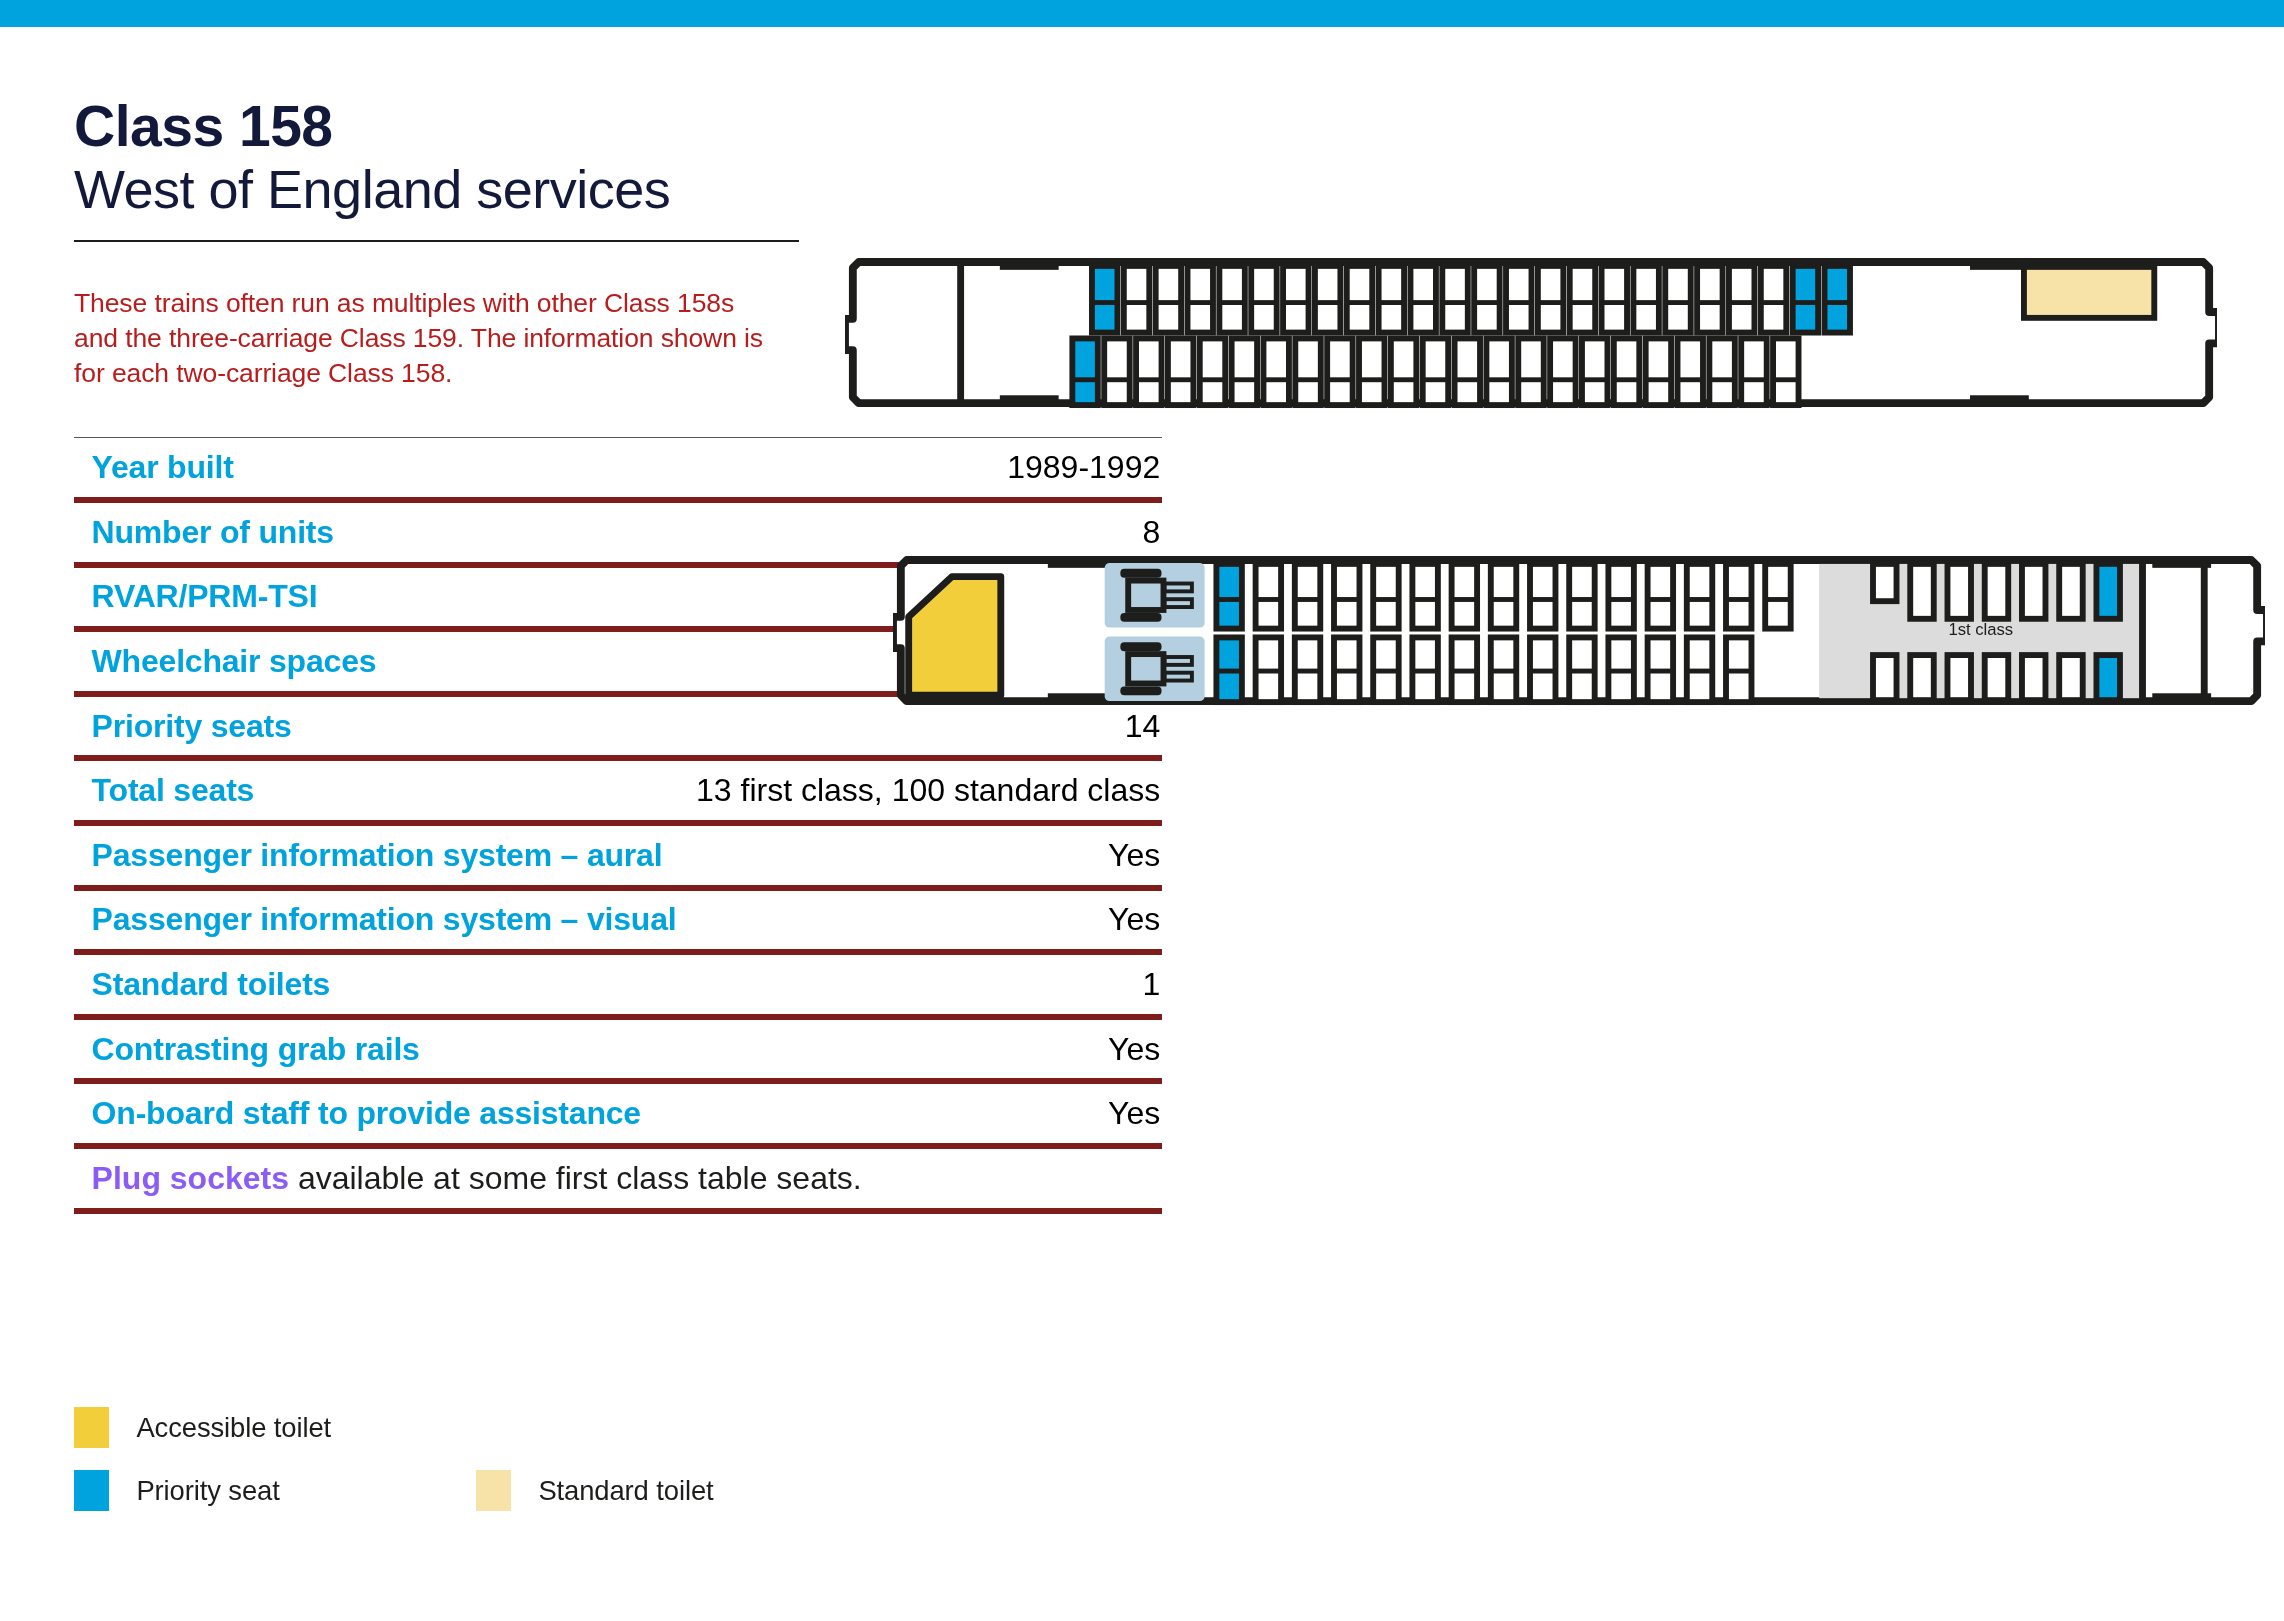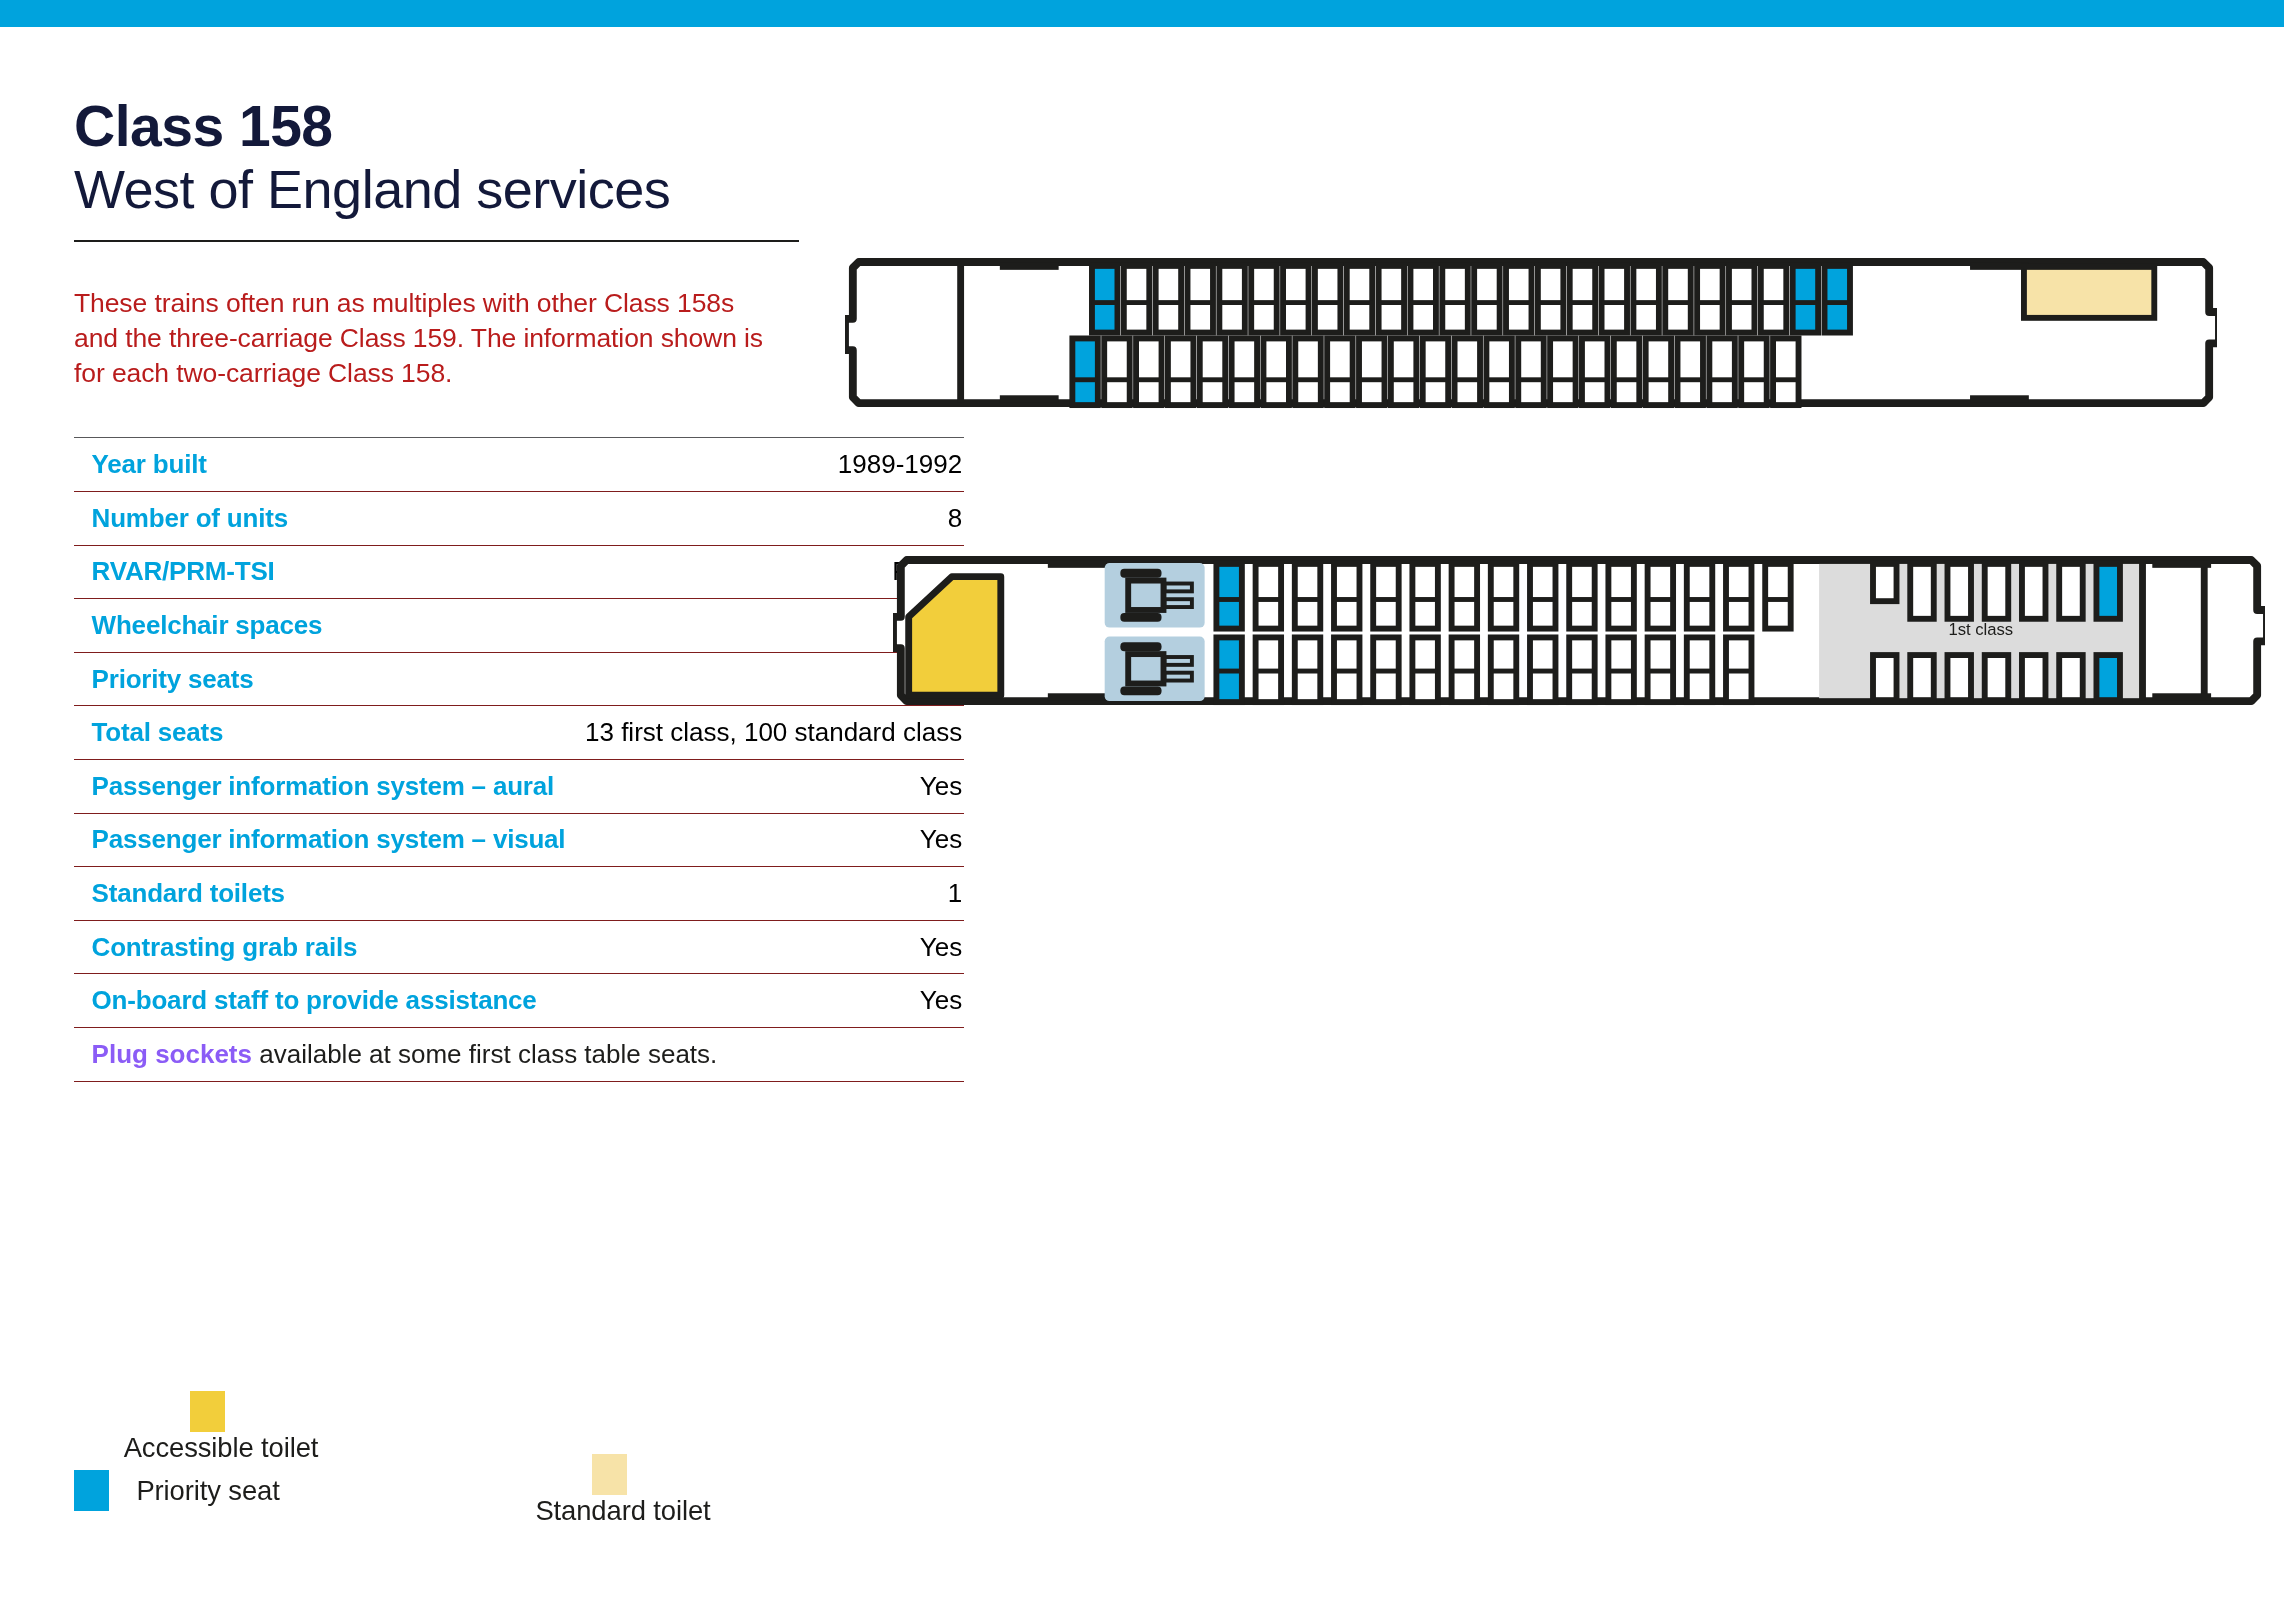--- a/index.html
+++ b/index.html
@@ -66,22 +66,22 @@
     letter-spacing: -0.1px;
   }
 
   table.spec {
     border-collapse: collapse;
     width: 725px;
     margin-top: 0px;
   }
   table.spec td {
     padding: 10.8px 2px 10.8px 17.6px;
-    border-bottom: 1px solid #7f1d1d;
-    font-size: 26px;
+    border-bottom: 6px solid #7f1d1d;
+    font-size: 32px;
     vertical-align: baseline;
   }
   table.spec tr:first-child td { border-top: 1px solid #58585a; }
   td.lbl {
     color: #00a3dd;
     font-weight: bold;
     white-space: nowrap;
     letter-spacing: -0.2px;
   }
   td.val {
@@ -106,21 +106,21 @@
   .legend-row {
     display: flex;
     align-items: center;
     height: 63px;
   }
   .legend-cell {
     display: flex;
     align-items: center;
     width: 402px;
   }
-  .legend-cell.second { width: 294px; flex-direction: column; }
+  .legend-cell.second { width: 294px; }
   .swatch {
     width: 35px; height: 41px;
     margin-right: 27.4px;
     flex: 0 0 auto;
   }
   .legend-label {
     font-size: 27.4px;
     color: #1d1d1b;
     letter-spacing: -0.1px;
   }

